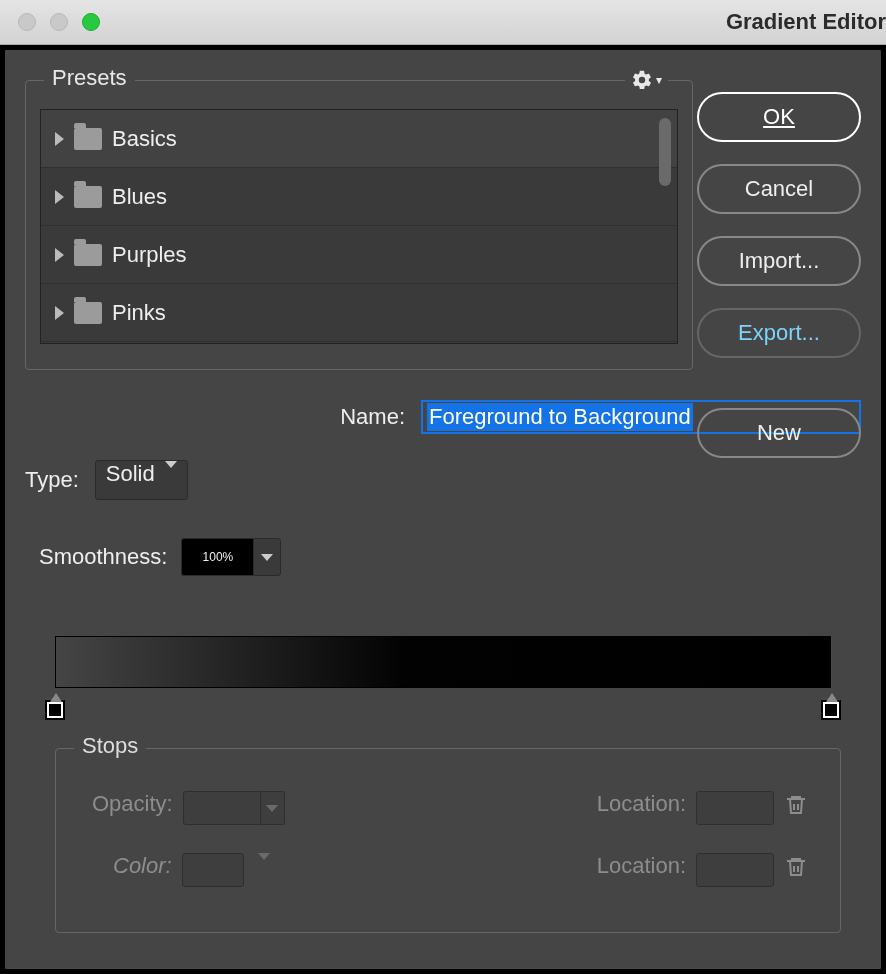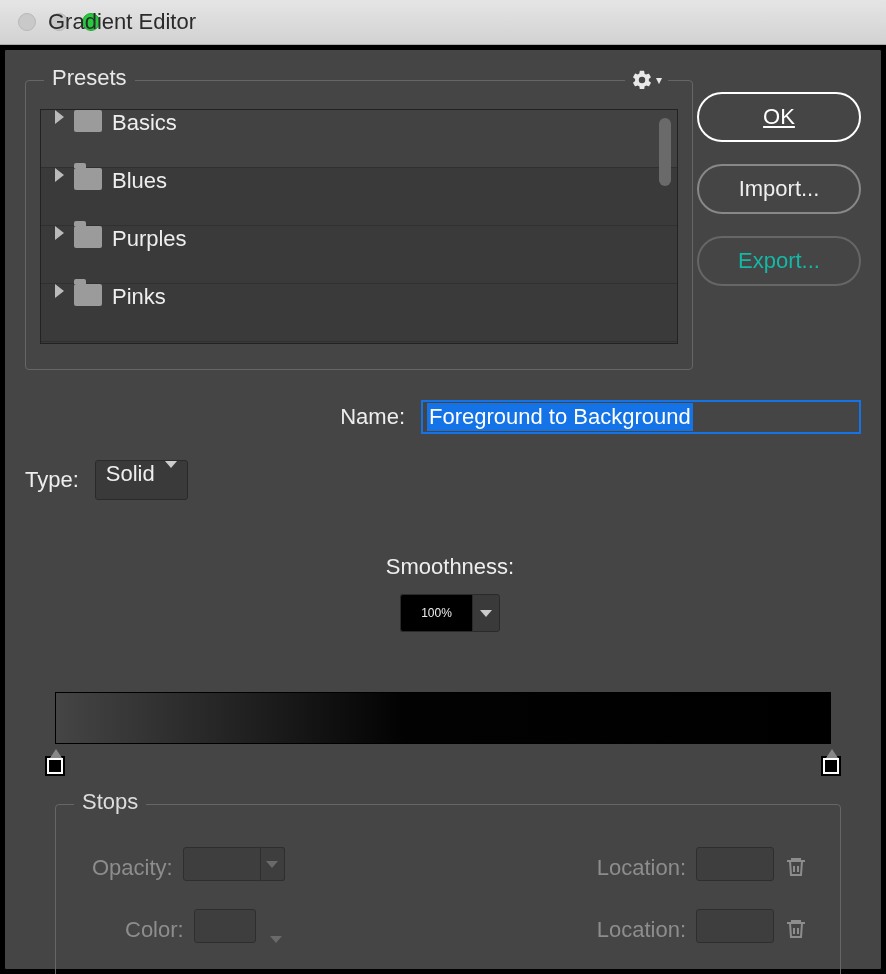--- a/index.html
+++ b/index.html
@@ -28,25 +28,24 @@
   .tdot {
     width: 18px; height: 18px;
     border-radius: 50%;
     background: #c9c9c9;
     border: 1px solid #b8b8b8;
   }
   .tdot.green { background:#28c840; border-color:#1aad2e; }
   .window-title {
     position: absolute;
     left: 0; right: 0;
-    text-align: left;
-    font-weight: 400;
+    text-align: right;
+    font-weight: 700;
     color: #2b2b2b;
     font-size: 22px;
-    padding-left: 48px;
   }
   .panel {
     position: absolute;
     left: 4px; right: 4px; top: 49px; bottom: 4px;
     background: #454545;
     border-radius: 2px;
     padding: 0;
     border: 1px solid #000;
   }
   .content {
@@ -90,20 +89,21 @@
     background: #3a3a3a;
     border: 1px solid #222;
     height: 235px;
     overflow: hidden;
     position: relative;
   }
   .preset-item {
     height: 58px;
     border-bottom: 1px solid #303030;
     display: flex;
+    align-items: center;
     gap: 10px;
     padding-left: 14px;
     color: #eee;
     cursor: pointer;
   }
   .preset-item:first-child { background:#424242; }
   .disclosure {
     width: 0; height: 0;
     border-top: 7px solid transparent;
     border-bottom: 7px solid transparent;
@@ -145,21 +145,21 @@
     border-radius:25px;
     background:transparent;
     color:#eee;
     font-size:22px;
     display:flex;
     align-items:center;
     justify-content:center;
     cursor:pointer;
   }
   .pill-btn.primary { border:2.5px solid #fff; color:#fff;text-decoration:underline; }
-  .pill-btn.disabled { border-color:#666; color:#14b8a6; cursor:default; }
+  .pill-btn.disabled { border-color:#666; color:#7dd3fc; cursor:default; }
   .row {
     display:flex;
     align-items:center;
     gap:16px;
     margin-top:26px;
   }
   .label { color:#eee; }
   .name-input {
     width:440px;
     height:34px;
@@ -185,25 +185,24 @@
     cursor:pointer;
   }
   .chev {
     width:0;height:0;
     border-left:6px solid transparent;
     border-right:6px solid transparent;
     border-top:7px solid #ccc;
   }
   .smooth-row {
     margin-left:14px;
-    margin-top:54px;
+    margin-top:38px;
     display:flex;
     align-items:center;
     gap:14px;
-    flex-direction:column;
   }
   .num-input {
     display:inline-flex;
     align-items:center;
   }
   .num-field {
     height:38px;width:72px;
     background:#000000;border:1px solid #2a2a2a;
     border-right:none;
     border-radius:3px 0 0 3px;
@@ -251,21 +250,21 @@
   }
   .stops-box .legend { color:#ddd; }
   .stop-row {
     display:flex;
     justify-content:space-between;
     align-items:center;
     padding:14px 18px 0 22px;
     color:#8d8d8d;
   }
   .stop-left-group, .stop-right-group {
-    display:flex; align-items:flex-end; gap:10px;
+    display:flex; align-items:flex-start; gap:10px;
   }
   .small-field {
     width:78px;height:34px;
     background:#3e3e3e;border:1px solid #2e2e2e;
     border-radius:3px 0 0 3px;
   }
   .small-step {
     width:24px;height:34px;
     background:#3e3e3e;border:1px solid #2e2e2e;border-left:none;
     border-radius:0 3px 3px 0;
@@ -334,31 +333,33 @@
           <div class="disclosure"></div>
           <div class="folder"></div>
           <span>Pinks</span>
         </div>
         <div class="scrollbar-thumb"></div>
       </div>
     </div>
 
     <div class="right-buttons">
       <div class="pill-btn primary">OK</div>
+      <div class="pill-btn">Cancel</div>
       <div class="pill-btn">Import...</div>
       <div class="pill-btn disabled">Export...</div>
     </div>
 
     <div class="row" style="margin-top:30px;justify-content:flex-end;">
       <span class="label">Name:</span>
       <div class="name-input" style="display:flex;align-items:center;">
         <span class="sel-text">Foreground to Background</span>
       </div>
     </div>
 
+    <div class="pill-btn new-btn">New</div>
 
     <div class="row" style="margin-top:26px;">
       <span class="label">Type:</span>
       <div class="dropdown">
         <span>Solid</span>
         <div class="chev"></div>
       </div>
     </div>
 
     <div class="smooth-row">
@@ -397,21 +398,21 @@
         <div class="stop-right-group">
           <span class="disabled-text">Location:</span>
           <div class="loc-field"></div>
           <svg class="trash" viewBox="0 0 24 24" fill="none" stroke="#8d8d8d" stroke-width="2">
               <path d="M3 6h18M8 6V4h8v2M6 6l1 14h10l1-14M10 11v6M14 11v6"></path>
             </svg>
         </div>
       </div>
 
       <div class="stop-row" style="padding-top:28px;">
-        <div class="stop-left-group" style="margin-left:33px;">
+        <div class="stop-left-group" style="margin-left:21px;font-style:italic;">
           <span class="disabled-text">Color:</span>
           <div class="color-swatch"></div>
           <div class="chev" style="border-top-color:#6a6a6a;margin-left:4px;"></div>
         </div>
         <div class="stop-right-group">
           <span class="disabled-text">Location:</span>
           <div class="loc-field"></div>
           <svg class="trash" viewBox="0 0 24 24" fill="none" stroke="#8d8d8d" stroke-width="2">
               <path d="M3 6h18M8 6V4h8v2M6 6l1 14h10l1-14M10 11v6M14 11v6"></path>
             </svg>

